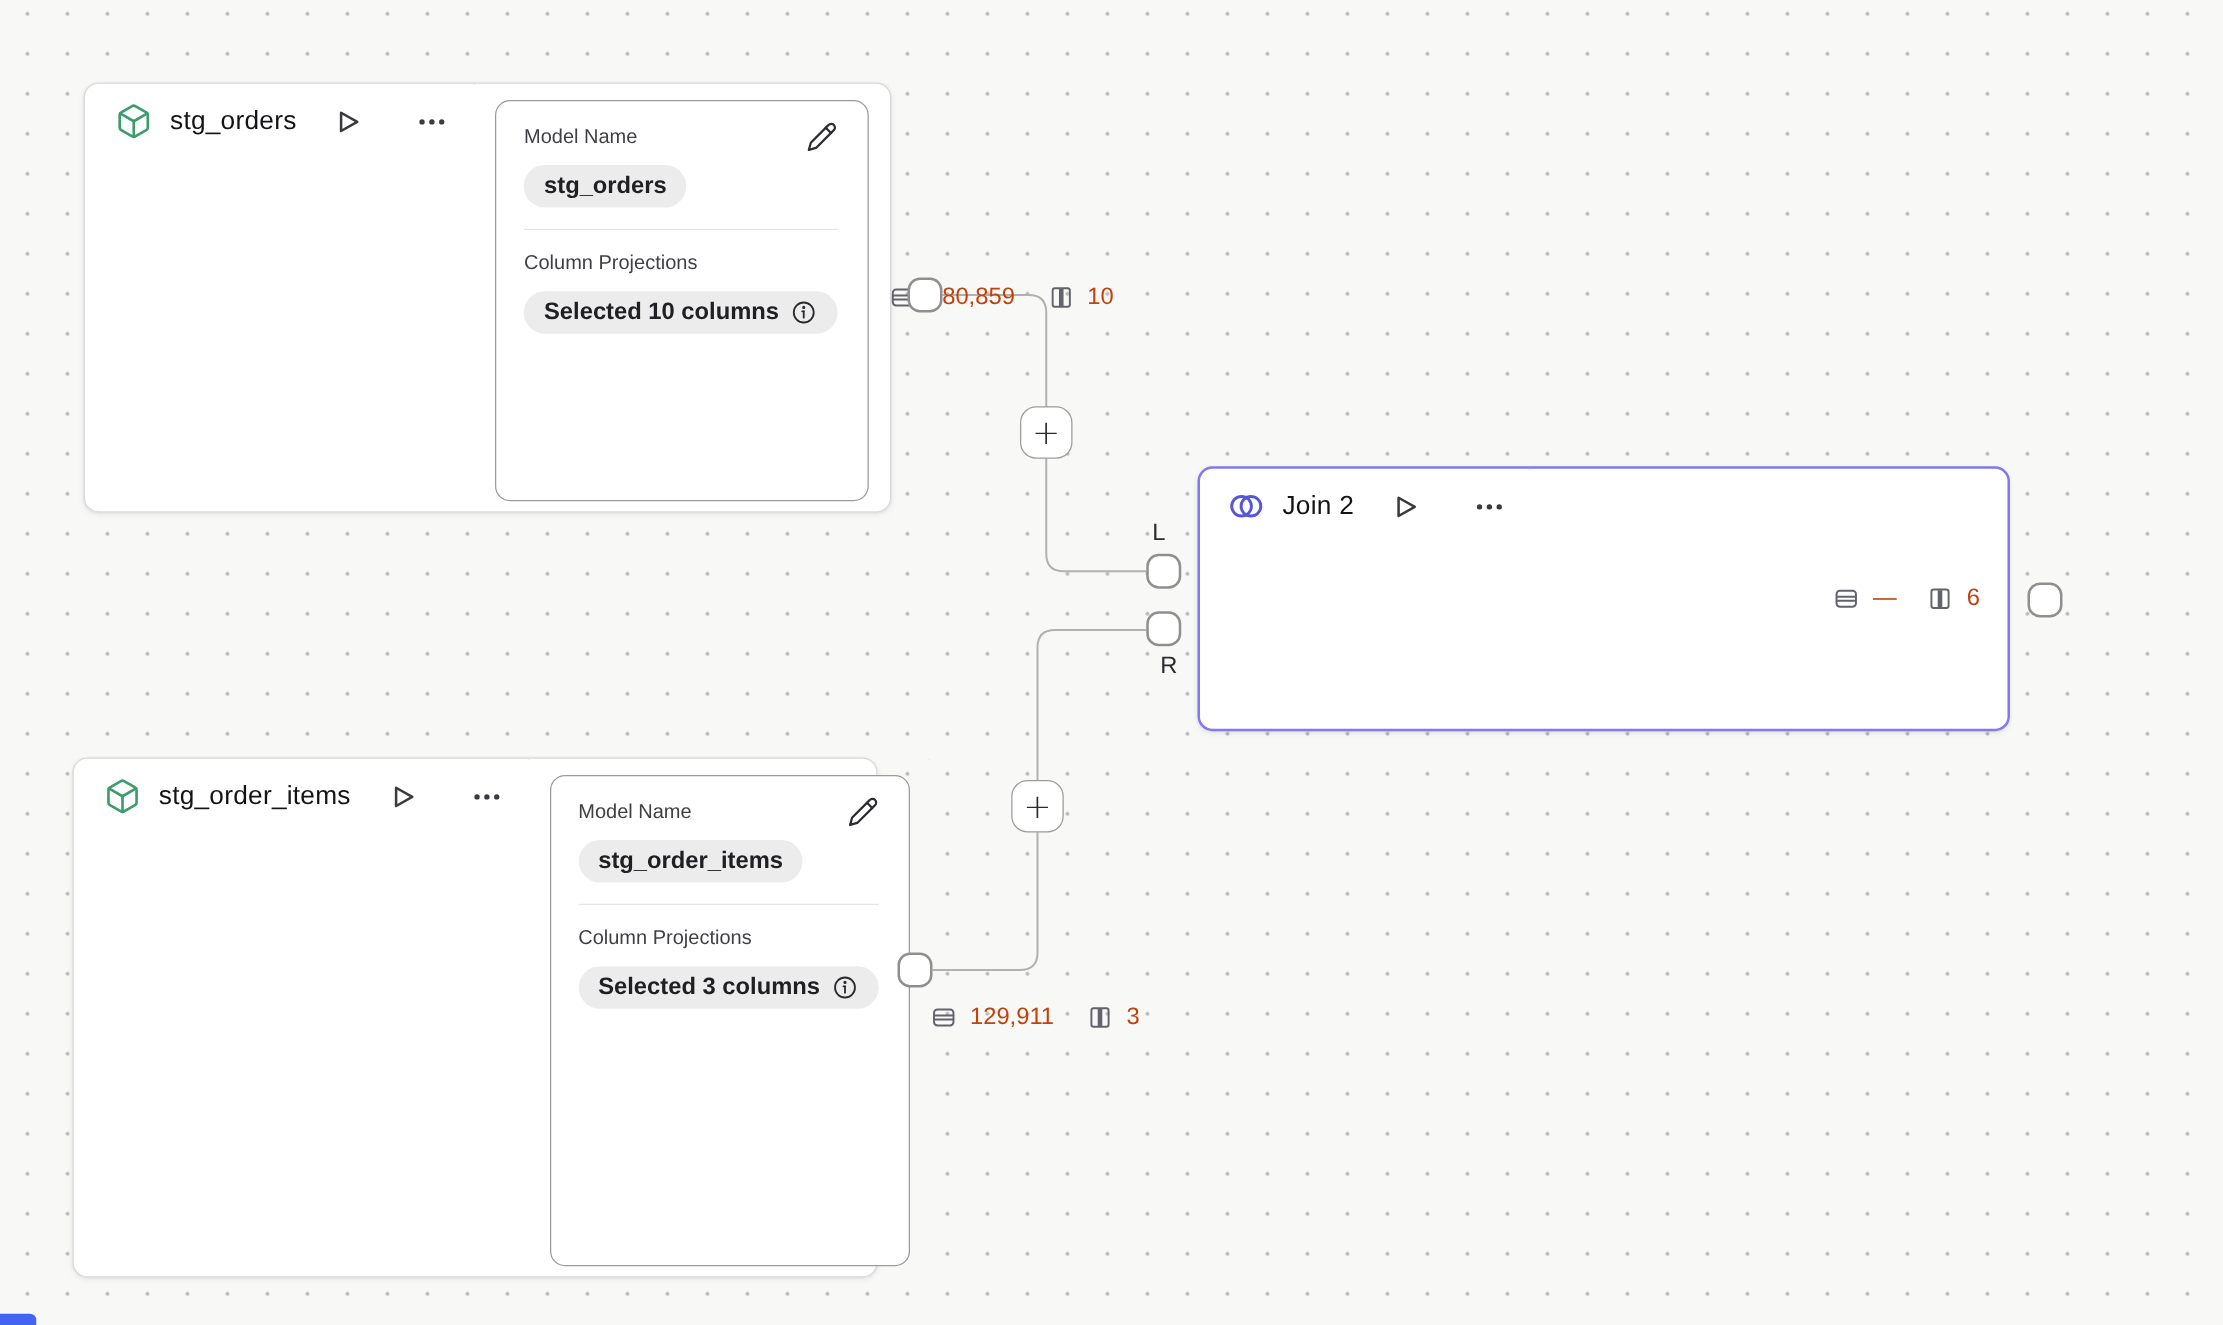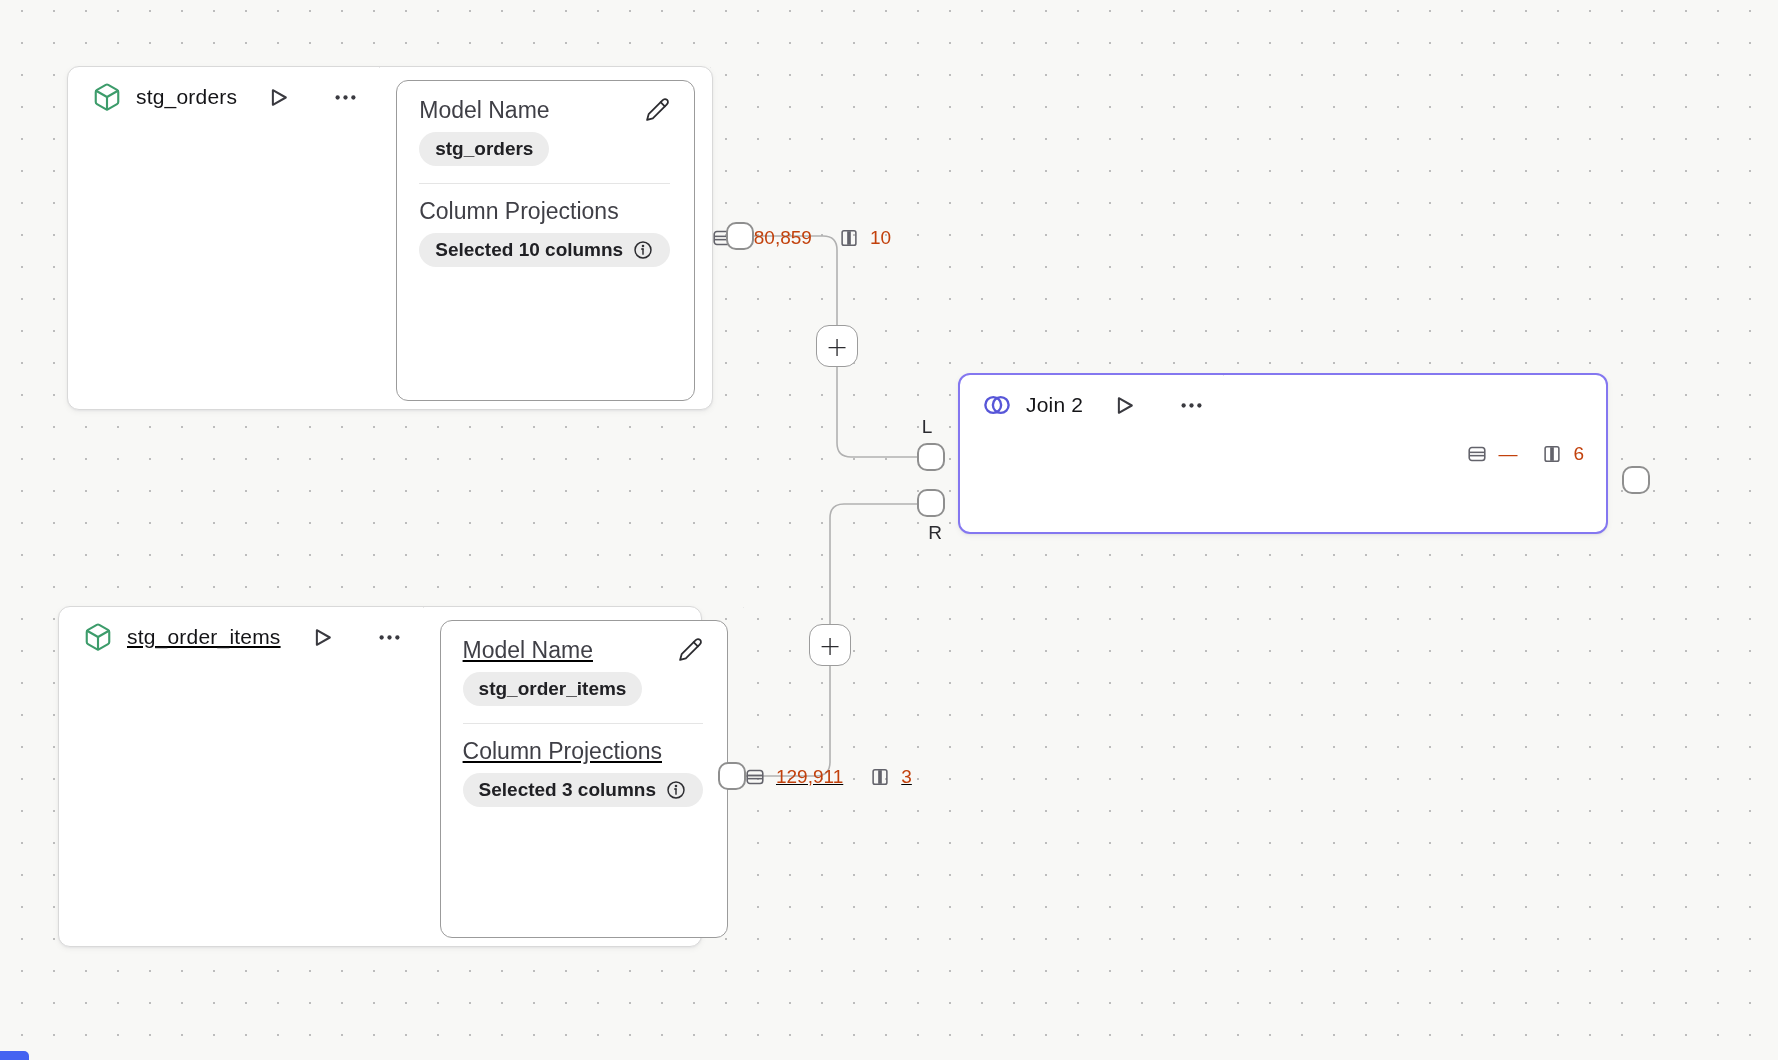--- a/index.html
+++ b/index.html
@@ -35,21 +35,21 @@
     display:flex;align-items:center;justify-content:center;color:#3a3a40;
   }
   .hdr-gap{width:12px;}
   .node-divider{height:1px;background:#e8e8e8;flex:0 0 1px;}
   .node-body{flex:1;display:flex;}
   .inner-card{
     flex:1;margin:13px 15px 8px 16px;border:1px solid #9b9b9b;border-radius:12px;
     padding:16px 24px 16px 22px;box-sizing:border-box;background:#fff;
   }
   .field-row{display:flex;align-items:flex-start;justify-content:space-between;}
-  .field-label{font-size:23px;color:#3f3f46;line-height:26px;}
+  .field-label{font-size:16px;color:#3f3f46;line-height:26px;}
   .pill{
     display:inline-flex;align-items:center;gap:9px;margin-top:9px;
     background:#ececec;border-radius:17px;height:34px;padding:0 16px;
     font-size:19px;font-weight:600;color:#202024;white-space:nowrap;
   }
   .card-divider{height:1px;background:#e5e5e5;margin:17px 0 14px 0;}
   .node-footer{
     flex:0 0 51px;display:flex;align-items:center;justify-content:flex-end;
     gap:26px;padding:0 24px 0 0;color:#56565e;
   }
@@ -168,21 +168,21 @@
           <svg width="22" height="22" viewBox="0 0 24 24" fill="none" stroke="currentColor" stroke-width="1.7">
               <rect x="4.5" y="4" width="15" height="16" rx="2"></rect>
               <path d="M10 4.6h4v14.8h-4z" fill="currentColor" stroke="none"></path>
             </svg>
         </span>
         <span>10</span>
       </span>
     </div>
   </div>
 
-  <div class="node" style="left:58px;top:606px;width:644px;height:341px;text-decoration:underline;">
+  <div class="node" style="left:58px;top:606px;width:644px;height:416px;">
     <div class="node-header">
       <span>
         <svg width="30" height="30" viewBox="0 0 24 24" fill="none" stroke="#3d9c6b" stroke-width="1.7" stroke-linecap="round" stroke-linejoin="round">
           <path d="M21 8a2 2 0 0 0-1-1.73l-7-4a2 2 0 0 0-2 0l-7 4A2 2 0 0 0 3 8v8a2 2 0 0 0 1 1.73l7 4a2 2 0 0 0 2 0l7-4A2 2 0 0 0 21 16Z"></path>
           <path d="m3.3 7 8.7 5 8.7-5"></path>
             <path d="M12 22V12"></path>
         </svg>
       </span>
       <span class="node-title">stg_order_items</span>
       <span class="spacer"></span>
@@ -247,21 +247,21 @@
           <svg width="22" height="22" viewBox="0 0 24 24" fill="none" stroke="currentColor" stroke-width="1.7">
               <rect x="4.5" y="4" width="15" height="16" rx="2"></rect>
               <path d="M10 4.6h4v14.8h-4z" fill="currentColor" stroke="none"></path>
             </svg>
         </span>
         <span>3</span>
       </span>
     </div>
   </div>
 
-  <div class="node join-node" style="left:958px;top:373px;width:650px;height:161px;">
+  <div class="node join-node" style="left:958px;top:373px;width:650px;height:212px;">
     <div class="node-header">
       <span>
         <svg width="30" height="30" viewBox="0 0 24 24" fill="none" stroke="#5756d8" stroke-width="1.9">
             <circle cx="9" cy="12" r="6.3"></circle>
             <circle cx="15" cy="12" r="6.3"></circle>
           </svg>
       </span>
       <span class="node-title">Join 2</span>
       <span class="spacer"></span>
       <button class="icon-btn">

